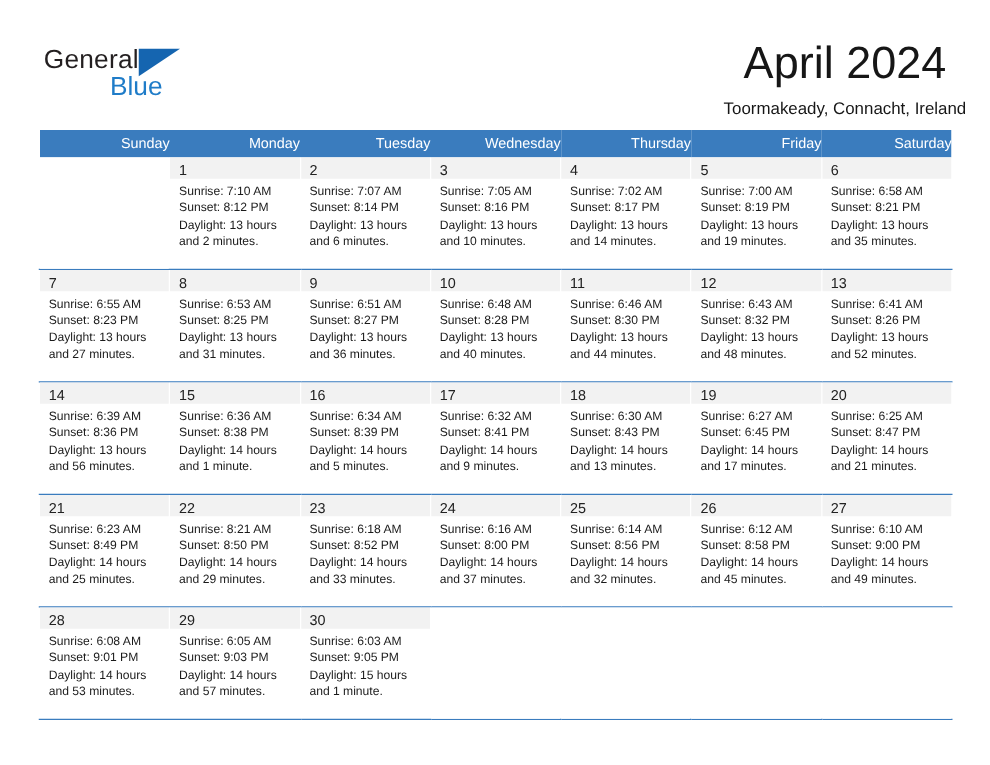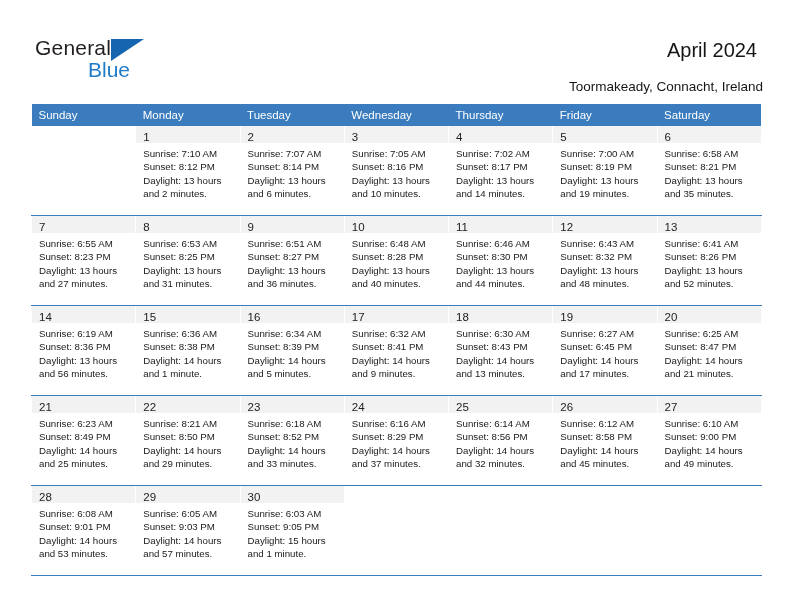--- a/index.html
+++ b/index.html
@@ -59,29 +59,29 @@
     left: 53px;
     top: 22px;
     font-size: 21px;
     color: #1f7cc8;
     line-height: 24px;
   }
   .title {
     position: absolute;
     right: 35px;
     top: 34px;
-    font-size: 20px;
+    font-size: 36px;
     color: #161616;
     text-align: right;
     line-height: 32px;
     white-space: nowrap;
   }
   .subtitle {
     position: absolute;
-    right: 29px;
+    right: 19px;
     top: 79px;
     font-size: 13.5px;
     color: #161616;
     text-align: right;
     line-height: 16px;
     white-space: nowrap;
   }
 
   
   .calendar {
@@ -92,21 +92,21 @@
     border-collapse: collapse;
     table-layout: fixed;
   }
   .calendar col { width: 104.28px; }
 
   .calendar thead th {
     background: #3a7cbe;
     color: #ffffff;
     font-size: 11.5px;
     font-weight: normal;
-    text-align: left;
+    text-align: right;
     padding: 5px 0 5px 7px;
     height: 12px;
     border: none;
   }
 
   .calendar td {
     vertical-align: top;
     padding: 0;
     border-left: 1px solid #ffffff;
     border-right: 1px solid #ffffff;
@@ -332,21 +332,21 @@
                 <div class="info-line">and 52 minutes.</div>
               </div>
             </div>
           </td>
         </tr>
         <tr>
           <td>
             <div class="cell">
               <div class="daynum-band"><span class="daynum">14</span></div>
               <div class="cell-body">
-                <div class="info-line">Sunrise: 6:19 AM</div>
+                <div class="info-line">Sunrise: 6:39 AM</div>
                 <div class="info-line">Sunset: 8:36 PM</div>
                 <div class="info-line">Daylight: 13 hours</div>
                 <div class="info-line">and 56 minutes.</div>
               </div>
             </div>
           </td>
           <td>
             <div class="cell">
               <div class="daynum-band"><span class="daynum">15</span></div>
               <div class="cell-body">
@@ -445,21 +445,21 @@
                 <div class="info-line">Daylight: 14 hours</div>
                 <div class="info-line">and 33 minutes.</div>
               </div>
             </div>
           </td>
           <td>
             <div class="cell">
               <div class="daynum-band"><span class="daynum">24</span></div>
               <div class="cell-body">
                 <div class="info-line">Sunrise: 6:16 AM</div>
-                <div class="info-line">Sunset: 8:29 PM</div>
+                <div class="info-line">Sunset: 8:00 PM</div>
                 <div class="info-line">Daylight: 14 hours</div>
                 <div class="info-line">and 37 minutes.</div>
               </div>
             </div>
           </td>
           <td>
             <div class="cell">
               <div class="daynum-band"><span class="daynum">25</span></div>
               <div class="cell-body">
                 <div class="info-line">Sunrise: 6:14 AM</div>

